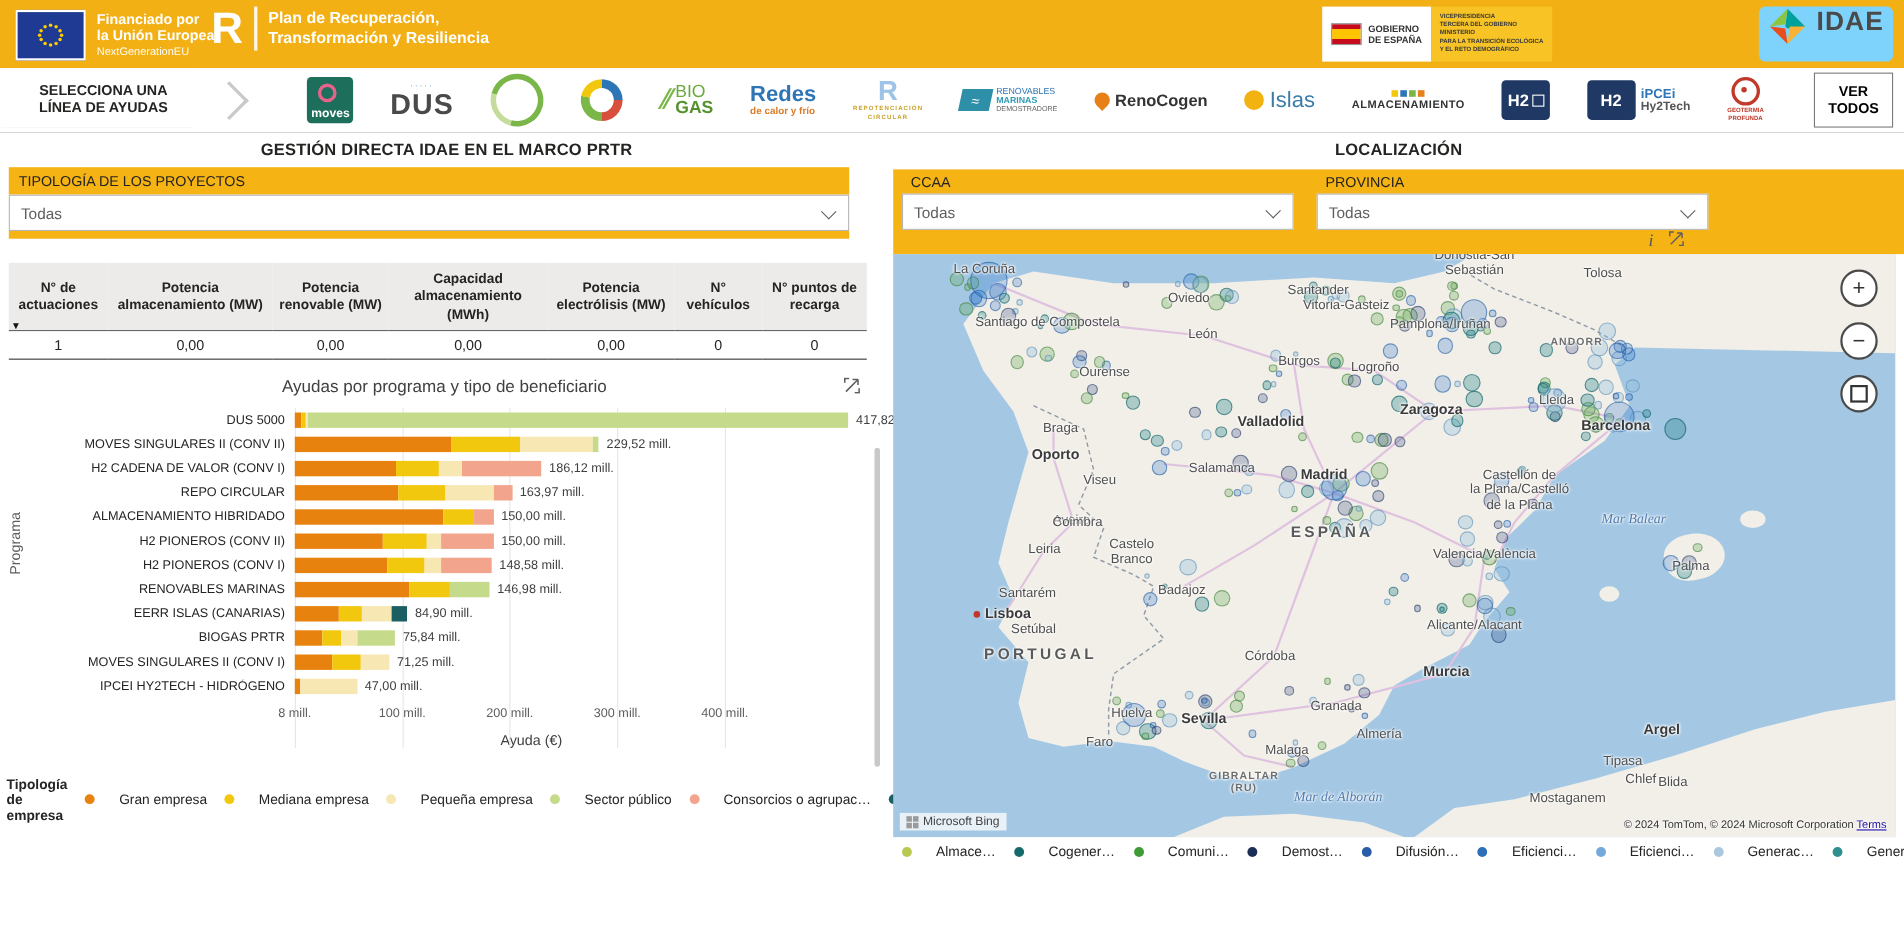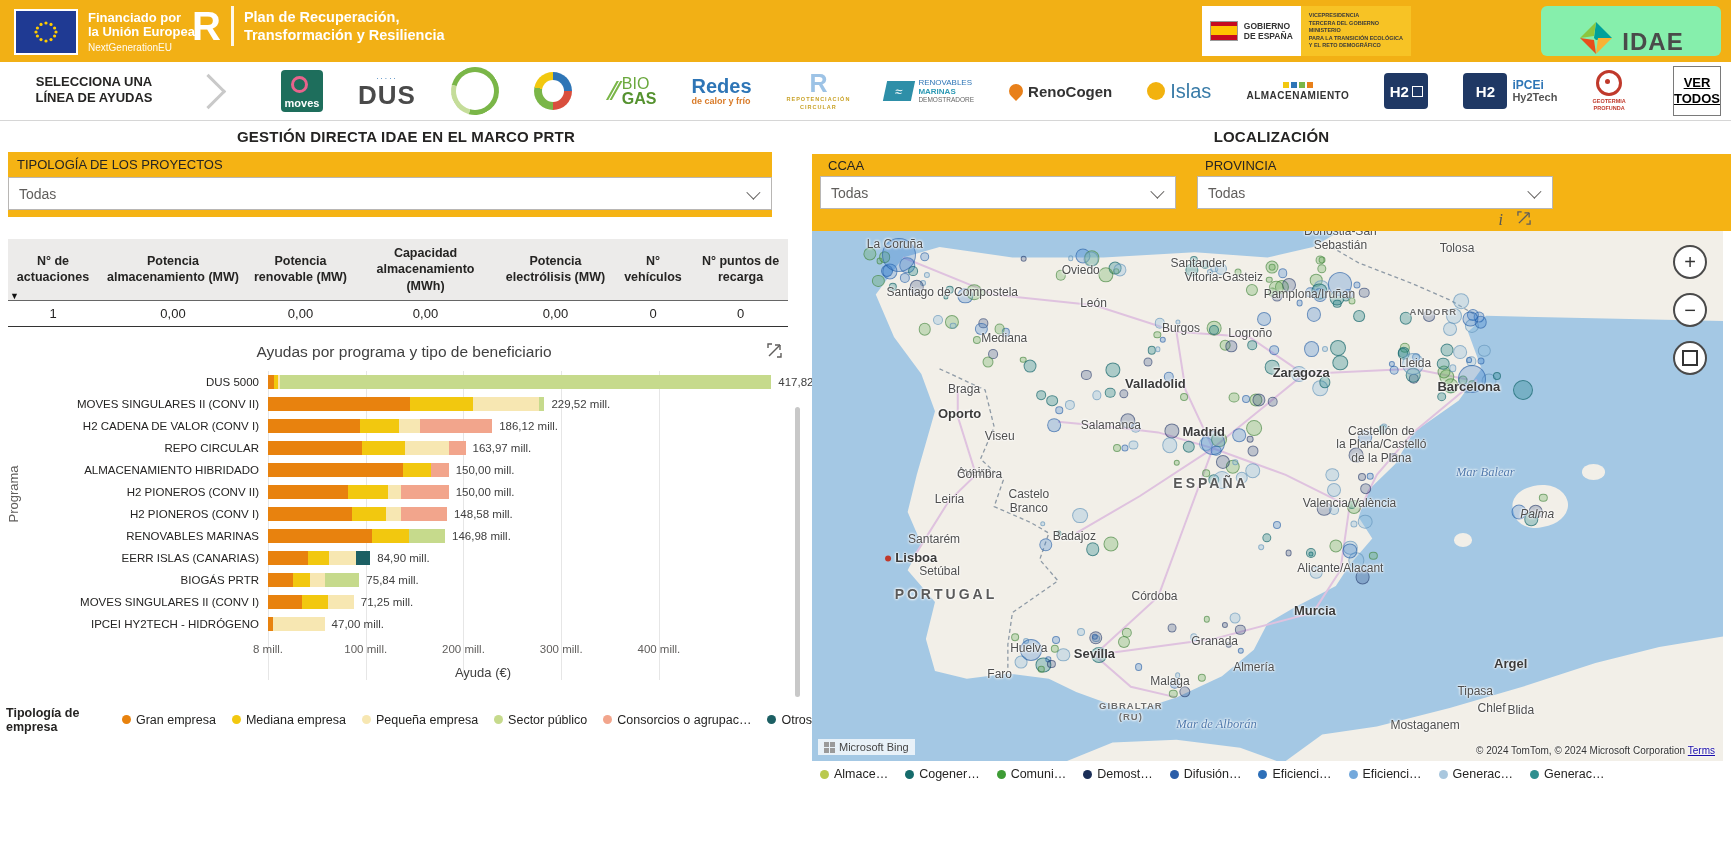--- a/index.html
+++ b/index.html
@@ -16,22 +16,22 @@
   .eu-text .s{font-size:10px;opacity:.95;margin-top:2px;}
   .prtr-block{position:absolute;left:192px;top:6px;display:flex;gap:10px;align-items:center;color:#fff;}
   .prtr-r{font-size:40px;font-weight:bold;color:#fff;line-height:1;border-right:3px solid rgba(255,255,255,.9);padding-right:10px;}
   .prtr-text{font-weight:bold;font-size:14.5px;line-height:1.25;}
   .gob-block{position:absolute;right:320px;top:6px;display:flex;height:50px;}
   .gob-white{background:#fff;display:flex;align-items:center;gap:6px;padding:0 8px;}
   .gob-flag{width:26px;height:18px;background:linear-gradient(#C60B1E 0 25%,#FFC400 25% 75%,#C60B1E 75% 100%);border:1px solid #999;}
   .gob-name{font-size:8.5px;font-weight:bold;line-height:1.2;color:#333;}
   .gob-gold{background:#F7C325;padding:3px 8px;display:flex;flex-direction:column;justify-content:center;}
   .gob-gold div{font-size:5.5px;font-weight:bold;color:#3A3A3A;line-height:1.35;}
-  .idae-block{position:absolute;right:10px;top:6px;width:180px;height:50px;background:#86efac;border-radius:6px;
-              display:flex;align-items:flex-end;justify-content:center;gap:8px;}
+  .idae-block{position:absolute;right:10px;top:6px;width:122px;height:50px;background:#7dd3fc;border-radius:6px;
+              display:flex;align-items:flex-start;justify-content:center;gap:8px;}
   .idae-name{font-size:24px;font-weight:bold;color:#4A4A4A;letter-spacing:1px;}
 
   
   .strip{position:absolute;left:0;top:62px;width:100%;height:58px;background:#fff;border-bottom:1px solid #D6D6D6;
          display:flex;align-items:center;}
   .sel-wrap{position:relative;width:240px;height:58px;flex:0 0 auto;}
   .pent{position:absolute;left:0;top:2px;width:206px;height:52px;background:#fff;
         clip-path:polygon(0 0,85% 0,100% 50%,85% 100%,0 100%);
         filter:drop-shadow(1px 1px 1px #aaa);display:flex;align-items:center;justify-content:center;
         font-size:13px;font-weight:bold;text-align:center;line-height:1.25;padding-right:18px;box-sizing:border-box;}
@@ -72,21 +72,21 @@
   .h2box{width:44px;height:36px;background:#1F3864;border-radius:4px;color:#fff;display:flex;align-items:center;justify-content:center;gap:3px;font-weight:bold;font-size:15px;}
   .h2box .pz{width:9px;height:9px;border:1.5px solid #fff;display:inline-block;}
   .h2b-t{display:flex;flex-direction:column;line-height:1.05;}
   .h2b-t span:nth-child(1){color:#2E75B6;font-weight:bold;font-size:12px;}
   .h2b-t span:nth-child(2){color:#555;font-size:11px;font-weight:bold;}
   .geo{display:flex;flex-direction:column;align-items:center;gap:2px;}
   .geo-spiral{width:20px;height:20px;border:3px solid #C0392B;border-radius:50%;position:relative;}
   .geo-spiral::after{content:"";position:absolute;left:6px;top:6px;width:5px;height:5px;background:#C0392B;border-radius:50%;}
   .geo-t{font-size:5.5px;color:#C0392B;font-weight:bold;text-align:center;line-height:1.3;}
   .ver-todos{flex:0 0 auto;margin:0 10px 0 6px;border:1px solid #7a7a7a;background:#fff;font-weight:bold;font-size:13px;
-             padding:8px 0;text-align:center;line-height:1.25;cursor:pointer;white-space:pre-line;text-decoration:underline;}
+             padding:8px 12px;text-align:center;line-height:1.25;cursor:pointer;white-space:pre-line;}
 
   
   .main{position:absolute;left:0;top:120px;width:100%;height:734px;display:flex;}
   .col-l{width:812px;flex:0 0 auto;position:relative;}
   .col-r{width:919px;flex:0 0 auto;position:relative;}
   .sec-title{margin:8px 0 7px;text-align:center;font-size:15px;font-weight:bold;color:#252423;letter-spacing:.2px;}
 
   
   .slicer{margin-left:8px;width:764px;}
   .slicer-h{background:#F5B314;font-size:13px;color:#252423;padding:5px 9px;}
@@ -117,21 +117,21 @@
   .cval{margin-left:7px;font-size:11.5px;color:#404040;white-space:nowrap;}
   .yaxis{position:absolute;left:-2px;top:40%;transform:rotate(-90deg) translateX(-50%);transform-origin:left top;font-size:13px;color:#605E5C;}
   .ticksrow{position:relative;margin-left:var(--labw);width:var(--plotw);height:18px;margin-top:8px;}
   .tk{position:absolute;transform:translateX(-50%);font-size:11.5px;color:#605E5C;white-space:nowrap;}
   .xaxis{margin-left:var(--labw);width:var(--plotw);text-align:center;font-size:13px;color:#404040;margin-top:4px;}
   .vscroll{position:absolute;right:0;top:70px;width:5px;height:290px;background:#C8C8C8;border-radius:3px;}
 
   
   .legend-row{display:flex;align-items:center;gap:16px;margin:26px 0 0 6px;font-size:12.5px;flex-wrap:nowrap;}
   .legend-title{font-weight:bold;font-size:12.5px;}
-  .lgi{display:inline-flex;align-items:center;gap:5px;white-space:nowrap;cursor:pointer;}
+  .lgi{display:inline-flex;align-items:center;gap:22px;white-space:nowrap;cursor:pointer;}
   .dot{width:9px;height:9px;border-radius:50%;display:inline-block;flex:0 0 auto;}
 
   
   .loc-band{position:relative;margin-top:9px;background:#F5B314;height:77px;width:100%;}
   .loc-slicer{position:absolute;top:0;width:356px;}
   .loc-slicer .lab{font-size:13px;color:#252423;padding:4px 8px 3px;}
   .loc-icons{position:absolute;right:200px;bottom:2px;display:flex;align-items:center;gap:14px;}
   .info-i{font-family:"Liberation Serif",serif;font-style:italic;font-size:16px;color:#555;cursor:pointer;}
 
   
@@ -908,40 +908,40 @@
             <div class="ml city" style="left: 58%; top: 1.6%;">Donostia-San
 Sebastián</div>
             <div class="ml city" style="left: 70.8%; top: 3.4%;">Tolosa</div>
             <div class="ml city" style="left: 29.5%; top: 7.5%;">Oviedo</div>
             <div class="ml city" style="left: 42.4%; top: 6.2%;">Santander</div>
             <div class="ml city" style="left: 45.2%; top: 8.9%;">Vitoria-Gasteiz</div>
             <div class="ml city" style="left: 15.4%; top: 11.7%;">Santiago de Compostela</div>
             <div class="ml city" style="left: 30.9%; top: 13.8%;">León</div>
             <div class="ml city" style="left: 54.6%; top: 12.1%;">Pamplona/Iruñan</div>
             <div class="ml country2" style="left: 68.2%; top: 15.3%;">ANDORR</div>
-            <div class="ml city" style="left: 21.1%; top: 20.4%;">Mediana</div>
+            <div class="ml city" style="left: 21.1%; top: 20.4%;">Ourense</div>
             <div class="ml city" style="left: 40.5%; top: 18.5%;">Burgos</div>
             <div class="ml city" style="left: 48.1%; top: 19.4%;">Logroño</div>
             <div class="ml md" style="left: 37.7%; top: 28.9%;">Valladolid</div>
             <div class="ml md" style="left: 53.7%; top: 26.8%;">Zaragoza</div>
             <div class="ml city" style="left: 66.2%; top: 25.1%;">Lleida</div>
             <div class="ml md" style="left: 72.1%; top: 29.4%;">Barcelona</div>
             <div class="ml city" style="left: 16.7%; top: 30%;">Braga</div>
             <div class="ml md" style="left: 16.2%; top: 34.5%;">Oporto</div>
             <div class="ml city" style="left: 32.8%; top: 36.8%;">Salamanca</div>
             <div class="ml md" style="left: 43%; top: 37.9%;">Madrid</div>
             <div class="ml city" style="left: 20.6%; top: 38.9%;">Viseu</div>
             <div class="ml city" style="left: 62.5%; top: 40.5%;">Castellón de
 la Plana/Castelló
 de la Plana</div>
             <div class="ml city" style="left: 17.8%; top: 41.7%; margin-top: 21px;">Aveiro</div>
             <div class="ml sea" style="left: 73.9%; top: 45.5%;">Mar Balear</div>
             <div class="ml city" style="left: 18.4%; top: 46%;">Coimbra</div>
             <div class="ml country" style="left: 43.8%; top: 47.5%;">ESPAÑA</div>
-            <div class="ml city" style="left: 79.6%; top: 53.6%; font-style: italic;">Palma</div>
+            <div class="ml city" style="left: 79.6%; top: 53.6%;">Palma</div>
             <div class="ml city" style="left: 15.1%; top: 50.7%;">Leiria</div>
             <div class="ml city" style="left: 23.8%; top: 51.2%;">Castelo
 Branco</div>
             <div class="ml city" style="left: 59%; top: 51.5%;">Valencia/València</div>
             <div class="ml city" style="left: 13.4%; top: 58.3%;">Santarém</div>
             <div class="ml city" style="left: 28.8%; top: 57.7%;">Badajoz</div>
             <div class="ml md hasdot" style="left: 10.9%; top: 61.7%;">Lisboa</div>
             <div class="ml city" style="left: 14%; top: 64.3%;">Setúbal</div>
             <div class="ml city" style="left: 58%; top: 63.8%;">Alicante/Alacant</div>
             <div class="ml country" style="left: 14.7%; top: 68.4%;">PORTUGAL</div>

